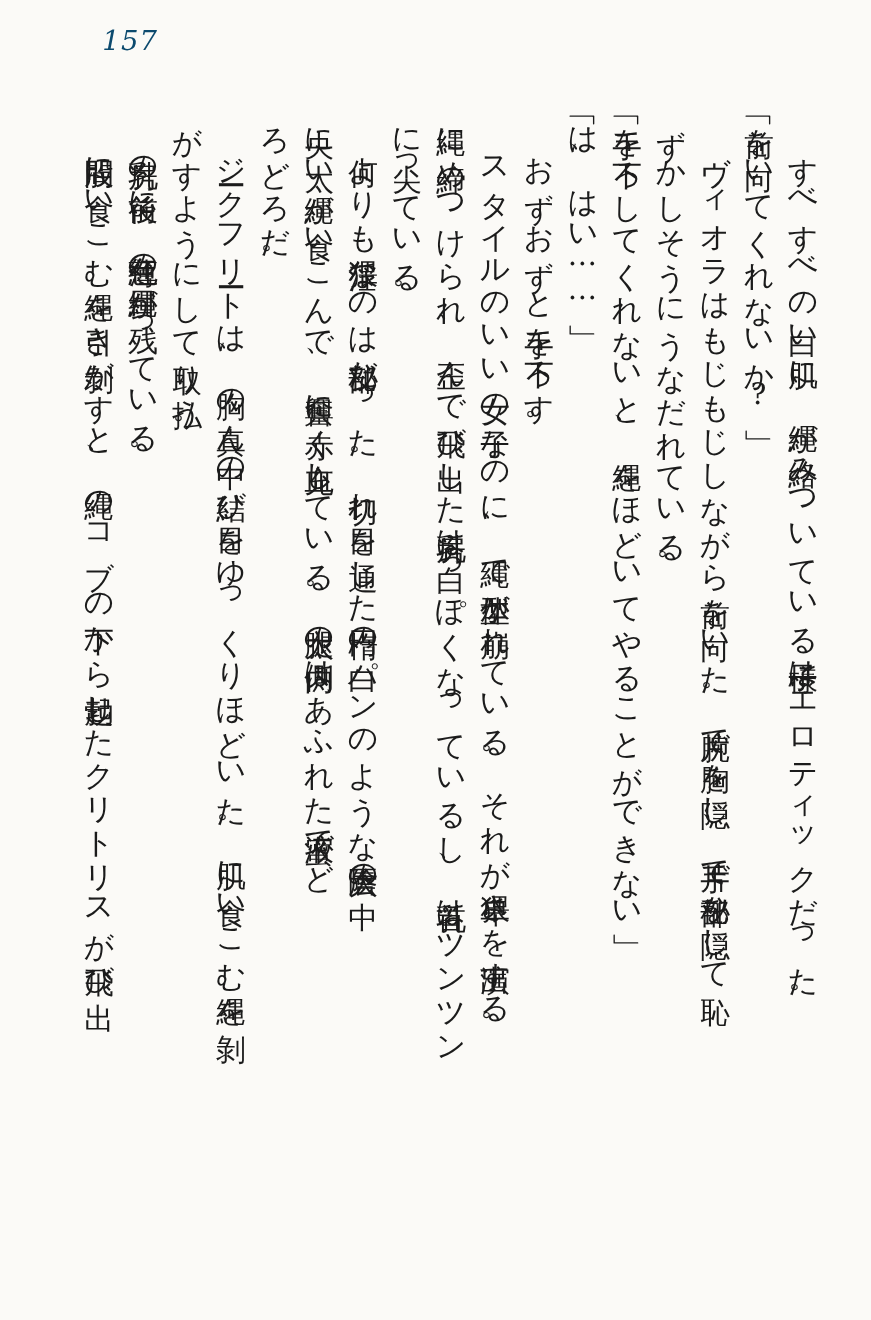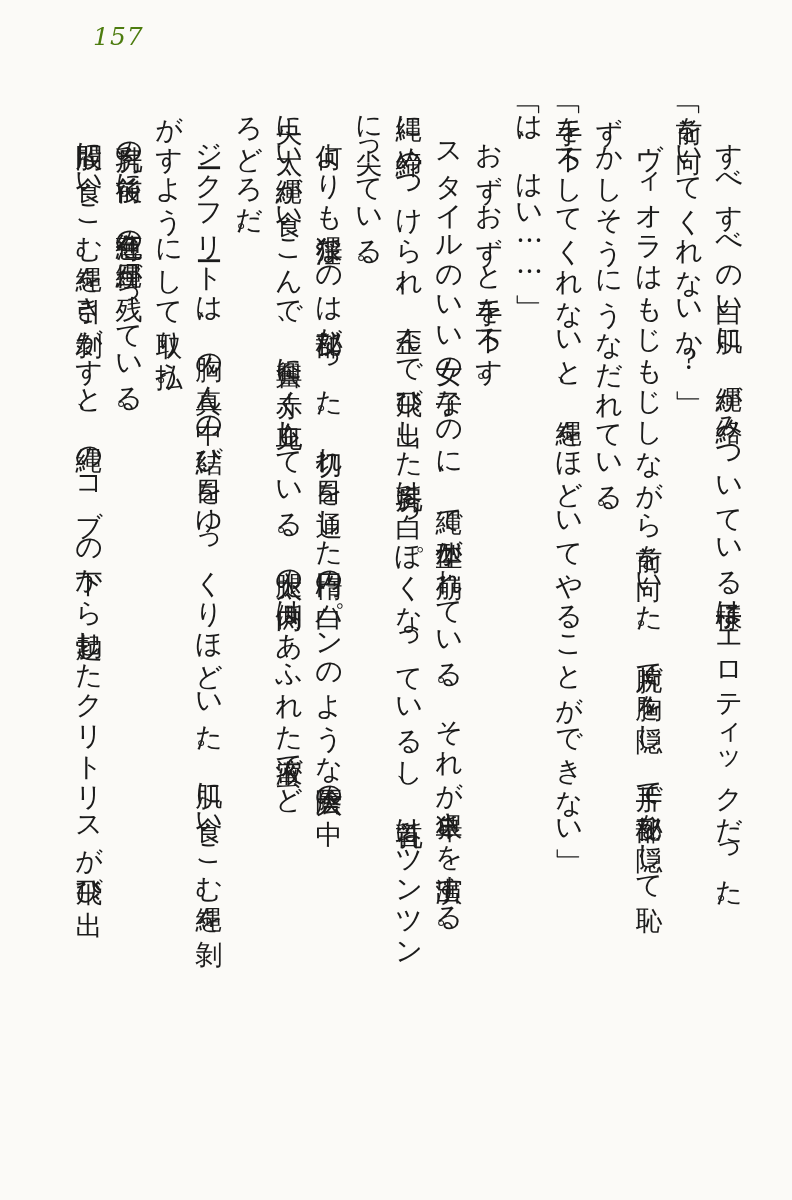--- a/index.html
+++ b/index.html
@@ -19,21 +19,21 @@
     inset: 0;
   }
   .page-number {
     position: absolute;
     left: 93px;
     top: 22px;
     font-family: "DejaVu Serif", serif;
     font-style: italic;
     font-size: 25px;
     letter-spacing: 1px;
-    color: #4d7c0f;
+    color: #0c4a6e;
   }
   .text-columns {
     position: absolute;
     top: 97px;
     right: 43px;
     width: 680px;
     height: 1030px;
     display: flex;
     flex-direction: row-reverse;
     justify-content: flex-start;

